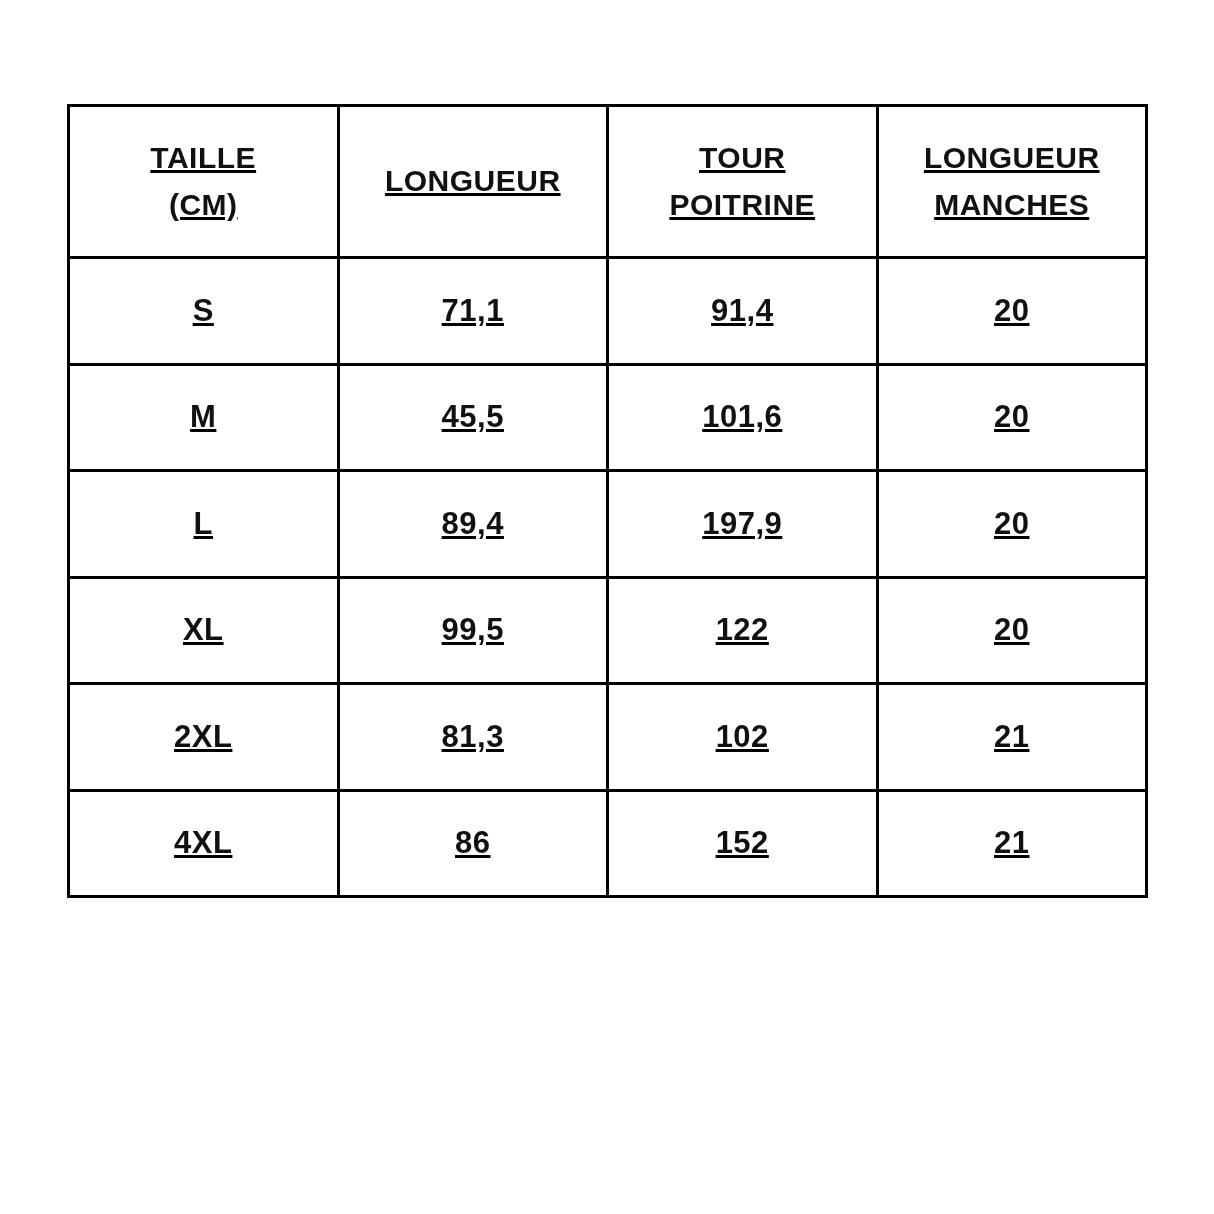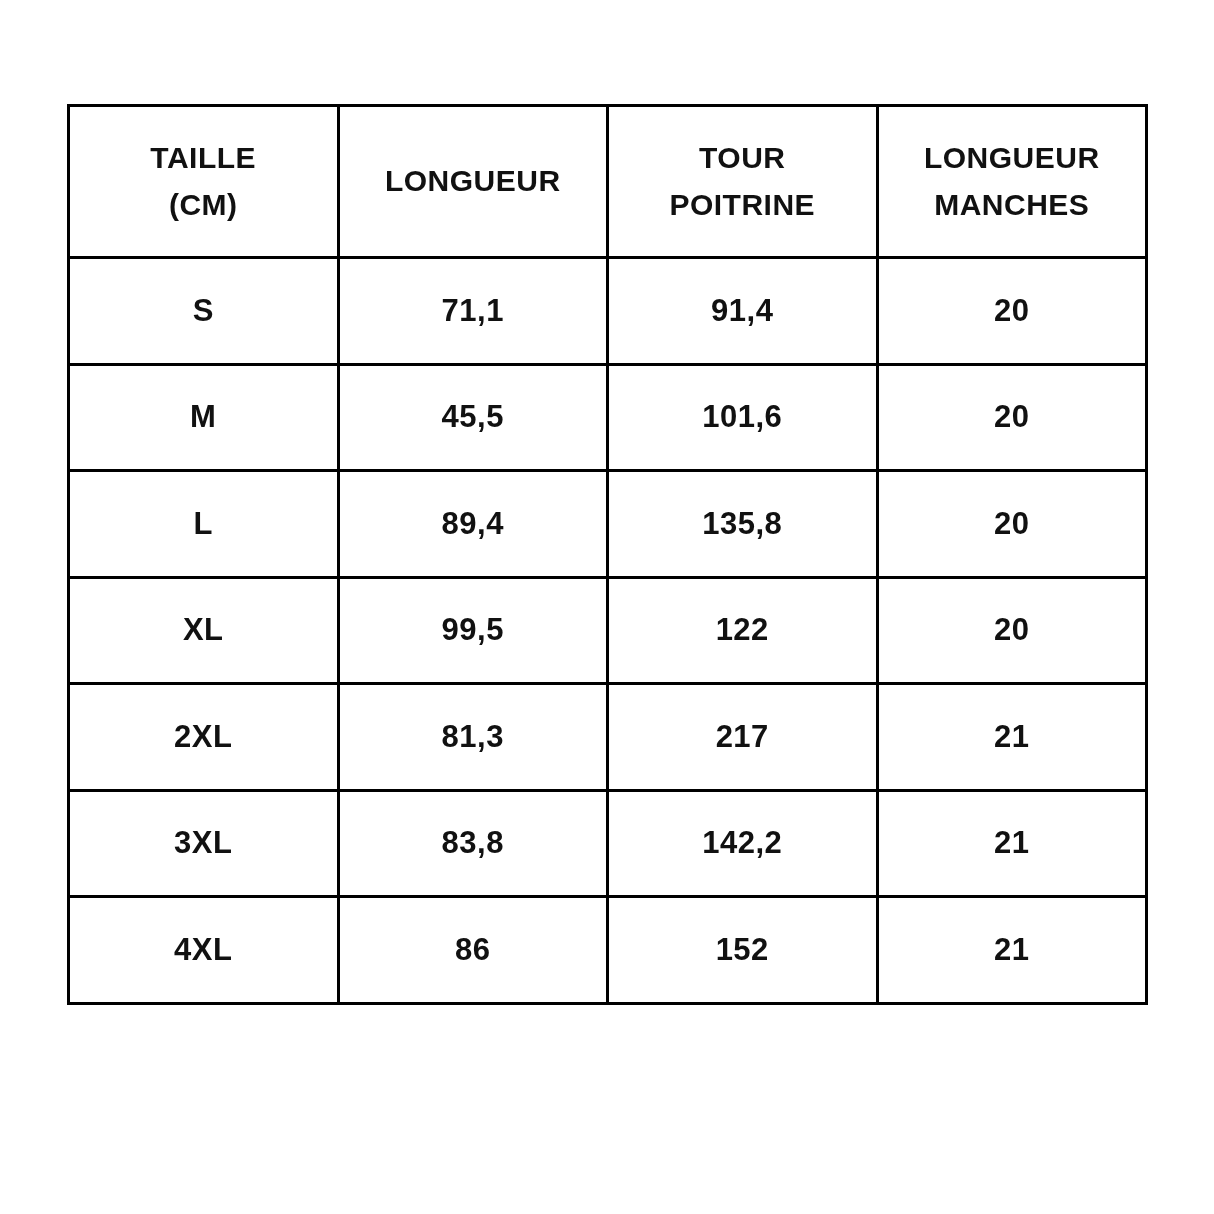--- a/index.html
+++ b/index.html
@@ -20,20 +20,21 @@
   }
 
   table.size-chart {
     position: absolute;
     left: 67px;
     top: 104px;
     width: 1081px;
     border-collapse: collapse;
     table-layout: fixed;
     background: #ffffff;
+    text-decoration: underline;
   }
 
   table.size-chart th,
   table.size-chart td {
     border: 3px solid #000000;
     text-align: center;
     vertical-align: middle;
     color: #111111;
     background: #ffffff;
     font-weight: bold;
@@ -85,39 +86,33 @@
         </tr>
         <tr>
           <td>M</td>
           <td>45,5</td>
           <td>101,6</td>
           <td>20</td>
         </tr>
         <tr>
           <td>L</td>
           <td>89,4</td>
-          <td>135,8</td>
+          <td>197,9</td>
           <td>20</td>
         </tr>
         <tr>
           <td>XL</td>
           <td>99,5</td>
           <td>122</td>
           <td>20</td>
         </tr>
         <tr>
           <td>2XL</td>
           <td>81,3</td>
-          <td>217</td>
-          <td>21</td>
-        </tr>
-        <tr>
-          <td>3XL</td>
-          <td>83,8</td>
-          <td>142,2</td>
+          <td>102</td>
           <td>21</td>
         </tr>
         <tr>
           <td>4XL</td>
           <td>86</td>
           <td>152</td>
           <td>21</td>
         </tr>
       </tbody>
   </table>

